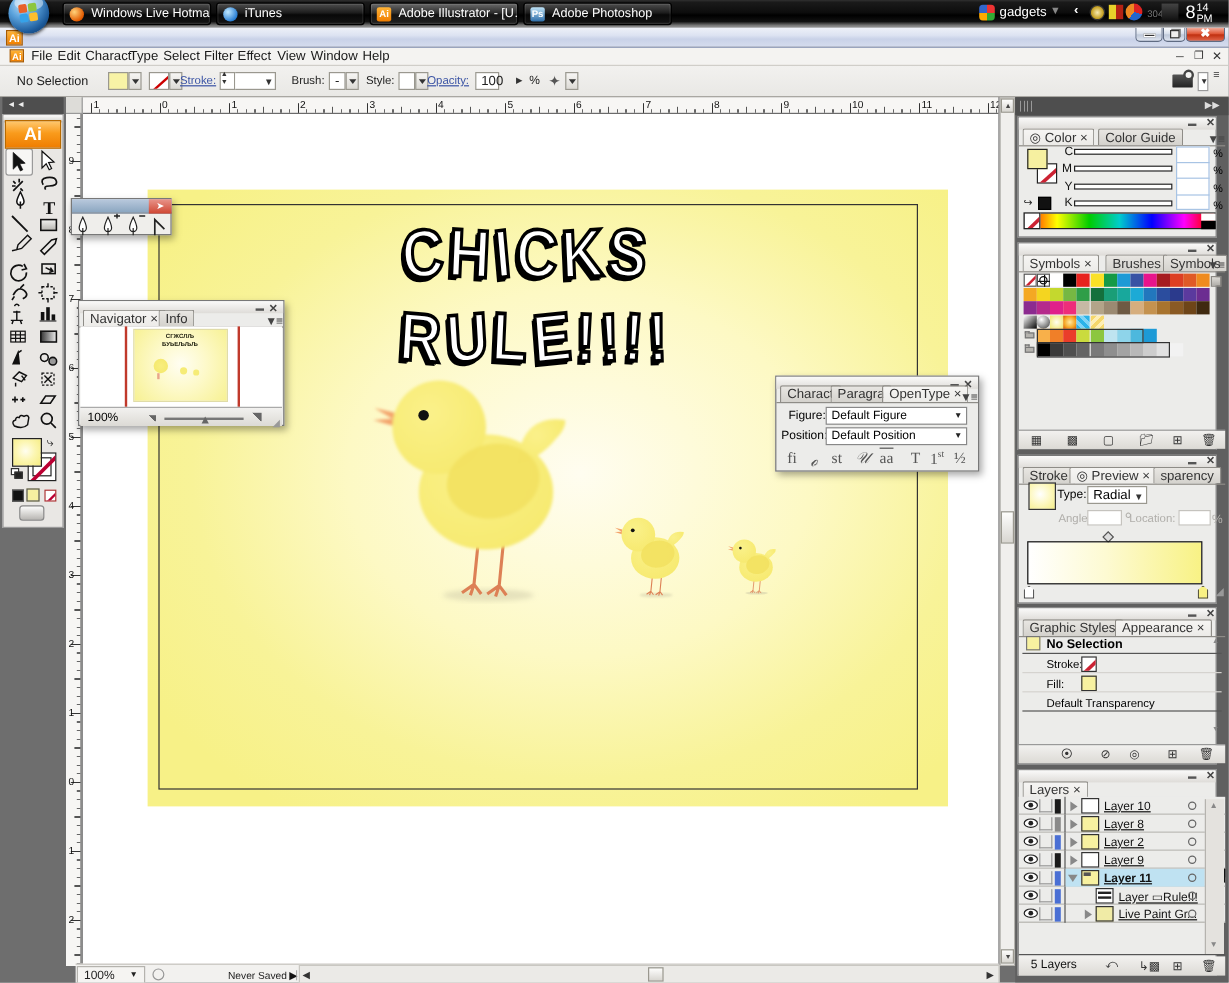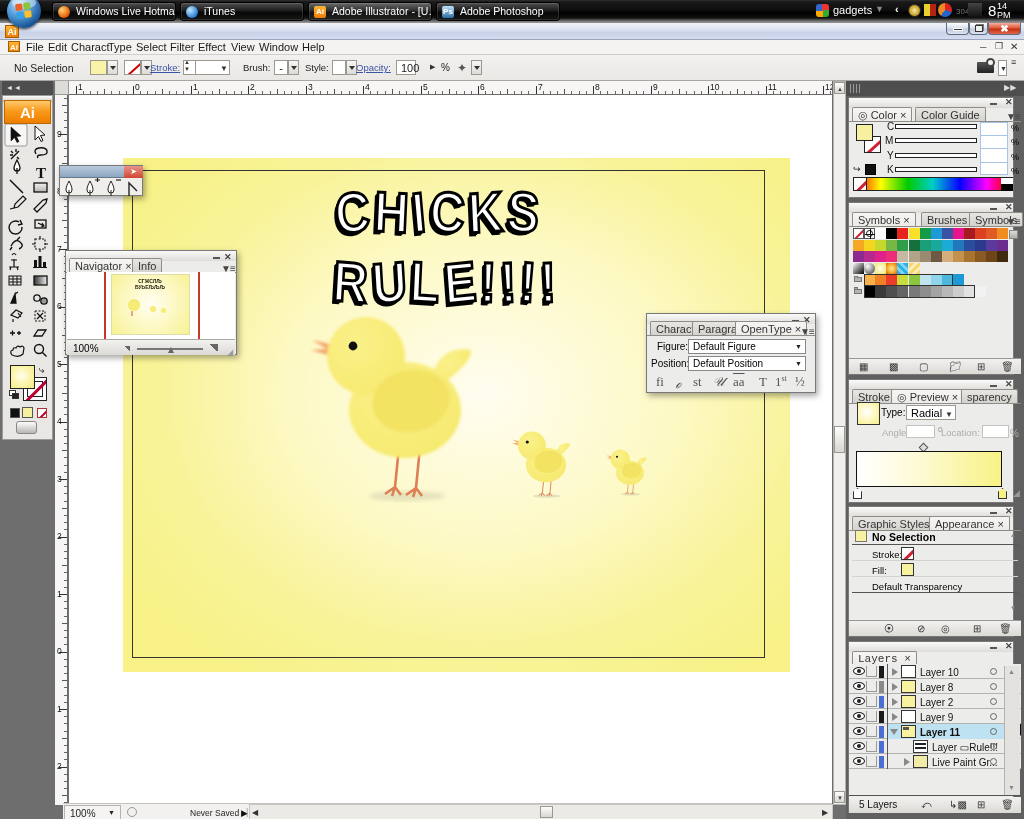--- a/index.html
+++ b/index.html
@@ -85,21 +85,21 @@
 .pbot span{position:absolute;top:2px;font-size:10px;color:#333;}
 .lrow{position:relative;width:172px;height:15px;border-bottom:1px solid #b5b3ae;background:#ececea;}
 .lrow .eye{position:absolute;left:4px;top:3px;width:12px;height:8px;border:1px solid #222;border-radius:50%;background:#fff;}
 .lrow .eye:before{content:"";position:absolute;left:3px;top:1px;width:4px;height:4px;background:#222;border-radius:50%;}
 .lrow .lock{position:absolute;left:17px;top:2px;width:11px;height:11px;border:1px solid #999;border-top:none;background:#ececea;}
 .lrow .cbar{position:absolute;left:30px;top:2px;width:5px;height:12px;}
 .lrow .ldiv{position:absolute;left:38px;top:0;width:1px;height:15px;background:#555;}
 .lrow .tri{position:absolute;left:43px;top:4px;width:0;height:0;border:4px solid transparent;border-left:6px solid #888;}
 .lrow .trid{position:absolute;left:41px;top:5px;width:0;height:0;border:4px solid transparent;border-top:6px solid #888;}
 .lrow .thumb{position:absolute;left:52px;top:1px;width:15px;height:13px;background:#fff;border:1px solid #333;}
-.lrow .lname{position:absolute;left:71px;top:3px;font-size:10px;color:#111;white-space:nowrap;}
+.lrow .lname{position:absolute;left:71px;top:3px;font-size:10px;color:#111;white-space:nowrap;text-decoration:underline;}
 .lrow .circ{position:absolute;left:141px;top:4px;width:7px;height:7px;border:1.5px solid #666;border-radius:50%;}
 .lscroll{position:absolute;left:155px;top:24px;width:16px;height:129px;background:#e4e2de;border-left:1px solid #b5b3ae;}
 #swgrid .sw{position:absolute;width:11px;height:11px;}
 
 .float{position:absolute;background:#ececea;border:1px solid #787878;box-shadow:2px 3px 6px rgba(0,0,0,0.35);}
 #pentear{left:59px;top:165px;width:84px;height:31px;background:#efeeeb;}
 #pentear .tt{position:absolute;left:0;top:0;width:83px;height:12px;background:linear-gradient(#b9c9dd,#8ba6c0);border-bottom:1px solid #66788e;}
 #pentear .tred{position:absolute;left:64px;top:0;width:19px;height:12px;background:linear-gradient(#e8948a,#cf4632);color:#fff;font-size:8px;text-align:center;line-height:11px;}
 #nav{left:65px;top:250px;width:172px;height:105px;}
 #nav .white{position:absolute;left:1px;top:21px;width:168px;height:67px;background:#fff;}
@@ -656,21 +656,21 @@
           <span style="left:92px;">◎︎</span>
           <span style="left:124px;">⊞</span>
           <span style="left:150px;">🗑︎</span>
       </div>
     </div>
 
     <div class="panel" id="p-layers" style="top:560px;height:172px;">
       <div class="ptop"></div>
       <span class="pmin" style="left:140px;"></span>
         <span class="pclose" style="left:156px;"></span>
-      <div class="tab on" style="left:3px;top:9px;font-family:Liberation Mono, monospace;">Layers ×</div>
+      <div class="tab on" style="left:3px;top:9px;">Layers ×</div>
       <div class="tabline" style="top:23px;"></div>
       <div id="lrows" class="abs" style="left:0;top:22px;width:172px;">
           <div class="lrow">
             <span class="eye"></span>
             <span class="lock"></span>
             <span class="cbar" style="background:#1a1a1a;"></span>
             <span class="ldiv"></span>
             <span class="tri" style="left:43px;"></span>
             <span class="thumb" style="left:52px;background:#ffffff;"></span>
             <span class="lname" style="left:71px;font-weight:normal;">Layer 10</span>

